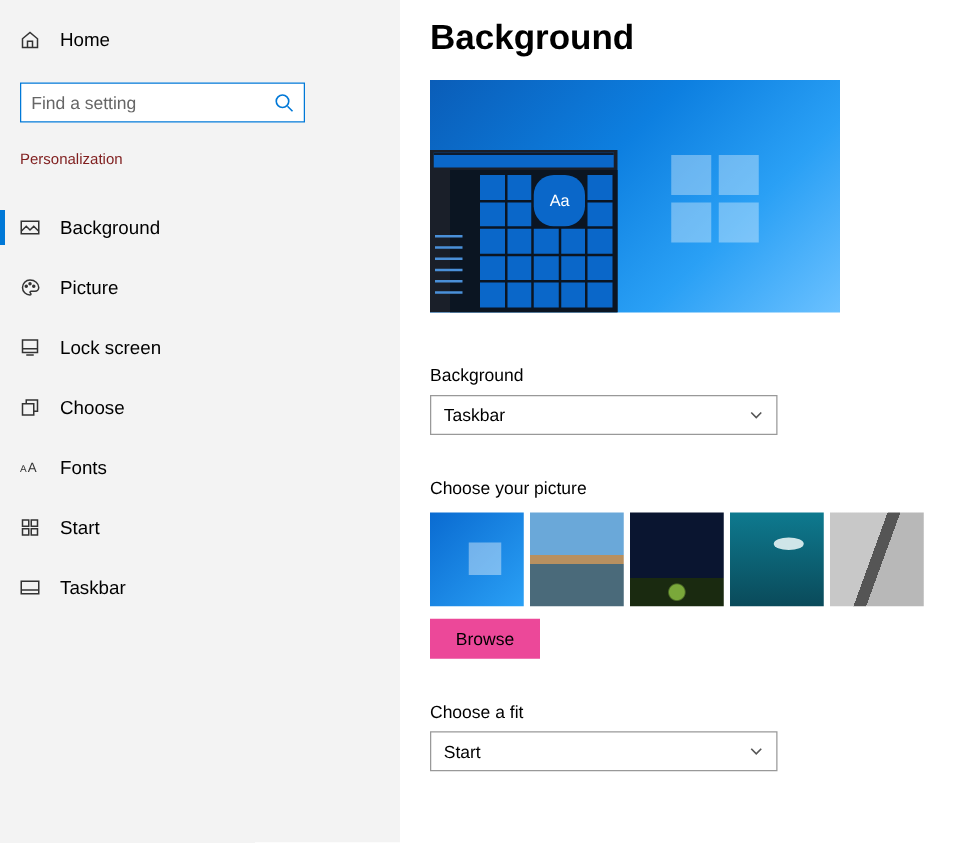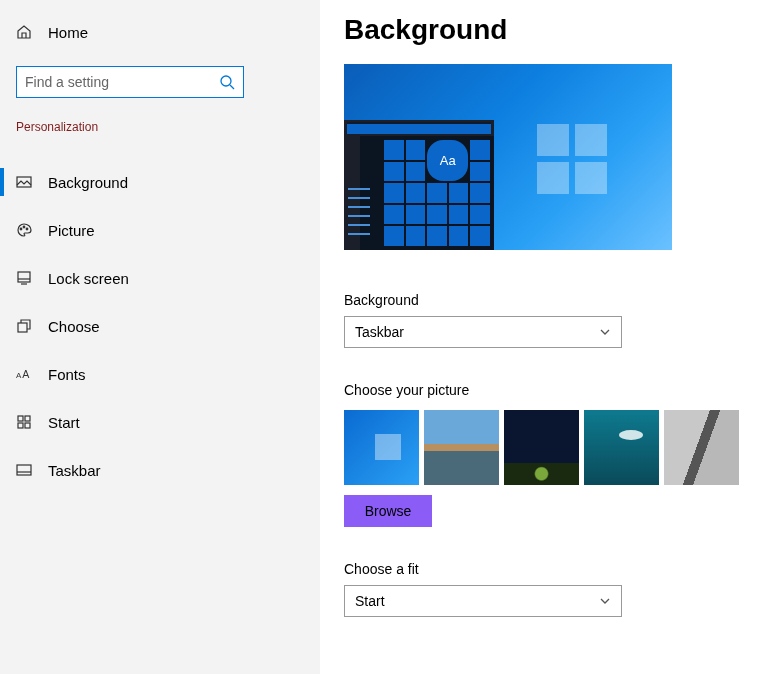--- a/index.html
+++ b/index.html
@@ -39,21 +39,21 @@
   .section-label { font-size: 14px; margin-bottom: 12px; }
   .thumbs { display:flex; gap:5px; margin-bottom:10px; }
   .thumb { width:75px; height:75px; cursor:pointer; }
   .t1{background:linear-gradient(135deg,#0a6bd1,#2aa0f5);position:relative;}
   .t1::after{content:"";position:absolute;right:18px;top:24px;width:26px;height:26px;background:conic-gradient(#fff 0 25%,transparent 0 100%),conic-gradient(from 90deg,#fff 0 25%,transparent 0),conic-gradient(from 180deg,#fff 0 25%,transparent 0),conic-gradient(from 270deg,#fff 0 25%,transparent 0);opacity:.4;}
   .t2{background:linear-gradient(to bottom,#6aa8d9 0 45%,#b89060 45% 55%,#4a6a7a 55% 100%);}
   .t3{background:radial-gradient(circle at 50% 85%,#7aa83a 0 8%,transparent 10%),linear-gradient(to bottom,#0a1530 0 70%,#1a2a10 70% 100%);}
   .t4{background:linear-gradient(to bottom,#0e7a8f,#0a4a5a);position:relative;}
   .t4::after{content:"";position:absolute;left:35px;top:20px;width:24px;height:10px;background:#cfe5e8;border-radius:50%;}
   .t5{background:linear-gradient(110deg,#c8c8c8 0 45%,#555 45% 55%,#b8b8b8 55% 100%);}
-  .browse{width:88px;height:32px;background:#8b5cf6;border:none;font-size:14px;cursor:pointer;margin-bottom:34px;}
+  .browse{width:88px;height:32px;background:#ec4899;border:none;font-size:14px;cursor:pointer;margin-bottom:34px;}
   svg{display:block;}
 </style>
 </head>
 <body>
 
 <div class="sidebar">
   <div class="home-row">
     <span class="icon">
       <svg width="16" height="16" viewBox="0 0 16 16" fill="none" stroke="#333" stroke-width="1.2">
         <path d="M2 7 L8 2 L14 7 V14 H2 Z"></path>

